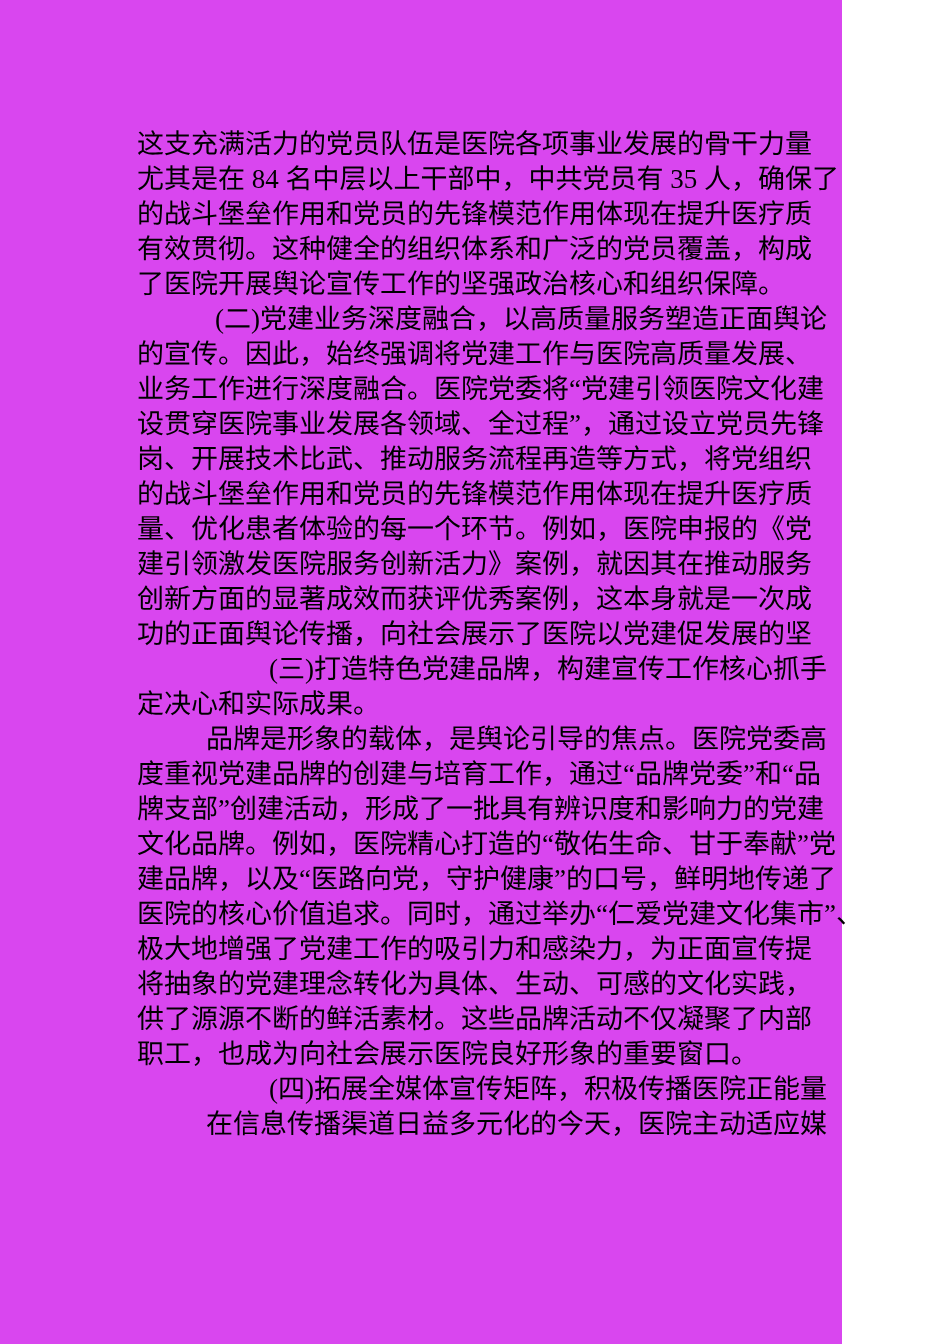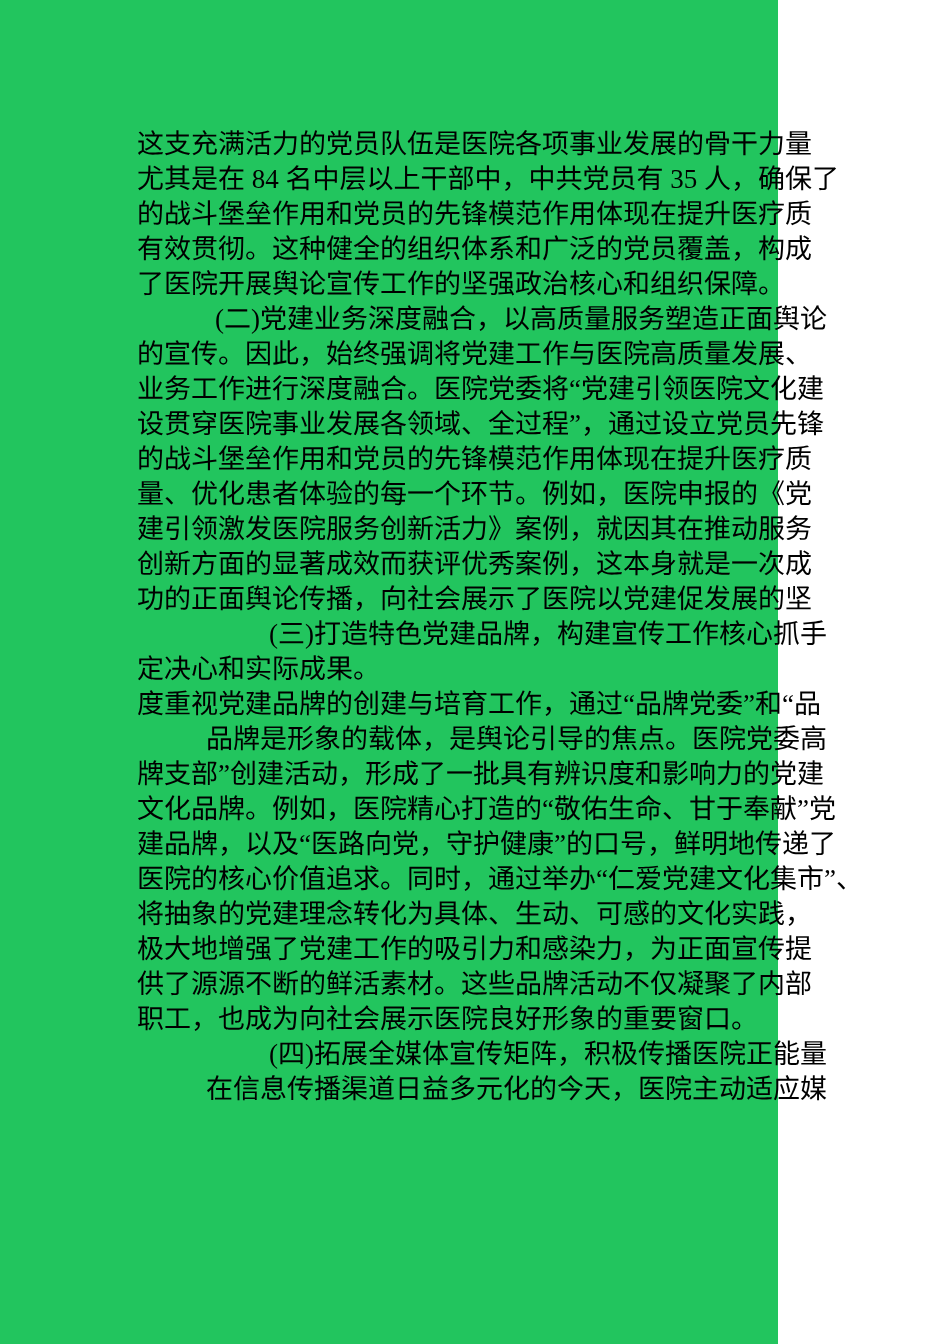--- a/index.html
+++ b/index.html
@@ -5,23 +5,23 @@
   html, body { margin: 0; padding: 0; }
   body {
     width: 950px;
     height: 1344px;
     background: #ffffff;
     overflow: hidden;
     font-family: "Liberation Serif", serif;
   }
   .page {
     position: relative;
-    width: 778px;
+    width: 842px;
     height: 1344px;
-    background: #22c55e;
+    background: #d946ef;
   }
   .text-block {
     position: absolute;
     left: 137px;
     top: 127px;
     width: 690px;
     color: #000000;
   }
   .doc-line {
     height: 35px;
@@ -43,33 +43,34 @@
   <div class="text-block">
       <div class="doc-line">这支充满活力的党员队伍是医院各项事业发展的骨干力量</div>
       <div class="doc-line">尤其是在 84 名中层以上干部中，中共党员有 35 人，确保了</div>
       <div class="doc-line">的战斗堡垒作用和党员的先锋模范作用体现在提升医疗质</div>
       <div class="doc-line">有效贯彻。这种健全的组织体系和广泛的党员覆盖，构成</div>
       <div class="doc-line">了医院开展舆论宣传工作的坚强政治核心和组织保障。</div>
       <div class="doc-line indent">(二)党建业务深度融合，以高质量服务塑造正面舆论</div>
       <div class="doc-line">的宣传。因此，始终强调将党建工作与医院高质量发展、</div>
       <div class="doc-line">业务工作进行深度融合。医院党委将“党建引领医院文化建</div>
       <div class="doc-line">设贯穿医院事业发展各领域、全过程”，通过设立党员先锋</div>
+      <div class="doc-line">岗、开展技术比武、推动服务流程再造等方式，将党组织</div>
       <div class="doc-line">的战斗堡垒作用和党员的先锋模范作用体现在提升医疗质</div>
       <div class="doc-line">量、优化患者体验的每一个环节。例如，医院申报的《党</div>
       <div class="doc-line">建引领激发医院服务创新活力》案例，就因其在推动服务</div>
       <div class="doc-line">创新方面的显著成效而获评优秀案例，这本身就是一次成</div>
       <div class="doc-line">功的正面舆论传播，向社会展示了医院以党建促发展的坚</div>
       <div class="doc-line indent">(三)打造特色党建品牌，构建宣传工作核心抓手</div>
       <div class="doc-line">定决心和实际成果。</div>
+      <div class="doc-line indent">品牌是形象的载体，是舆论引导的焦点。医院党委高</div>
       <div class="doc-line">度重视党建品牌的创建与培育工作，通过“品牌党委”和“品</div>
-      <div class="doc-line indent">品牌是形象的载体，是舆论引导的焦点。医院党委高</div>
       <div class="doc-line">牌支部”创建活动，形成了一批具有辨识度和影响力的党建</div>
       <div class="doc-line">文化品牌。例如，医院精心打造的“敬佑生命、甘于奉献”党</div>
       <div class="doc-line">建品牌，以及“医路向党，守护健康”的口号，鲜明地传递了</div>
       <div class="doc-line">医院的核心价值追求。同时，通过举办“仁爱党建文化集市”、</div>
+      <div class="doc-line">极大地增强了党建工作的吸引力和感染力，为正面宣传提</div>
       <div class="doc-line">将抽象的党建理念转化为具体、生动、可感的文化实践，</div>
-      <div class="doc-line">极大地增强了党建工作的吸引力和感染力，为正面宣传提</div>
       <div class="doc-line">供了源源不断的鲜活素材。这些品牌活动不仅凝聚了内部</div>
       <div class="doc-line">职工，也成为向社会展示医院良好形象的重要窗口。</div>
       <div class="doc-line indent">(四)拓展全媒体宣传矩阵，积极传播医院正能量</div>
       <div class="doc-line indent">在信息传播渠道日益多元化的今天，医院主动适应媒</div>
     </div>
 </div>
 
 </body></html>

